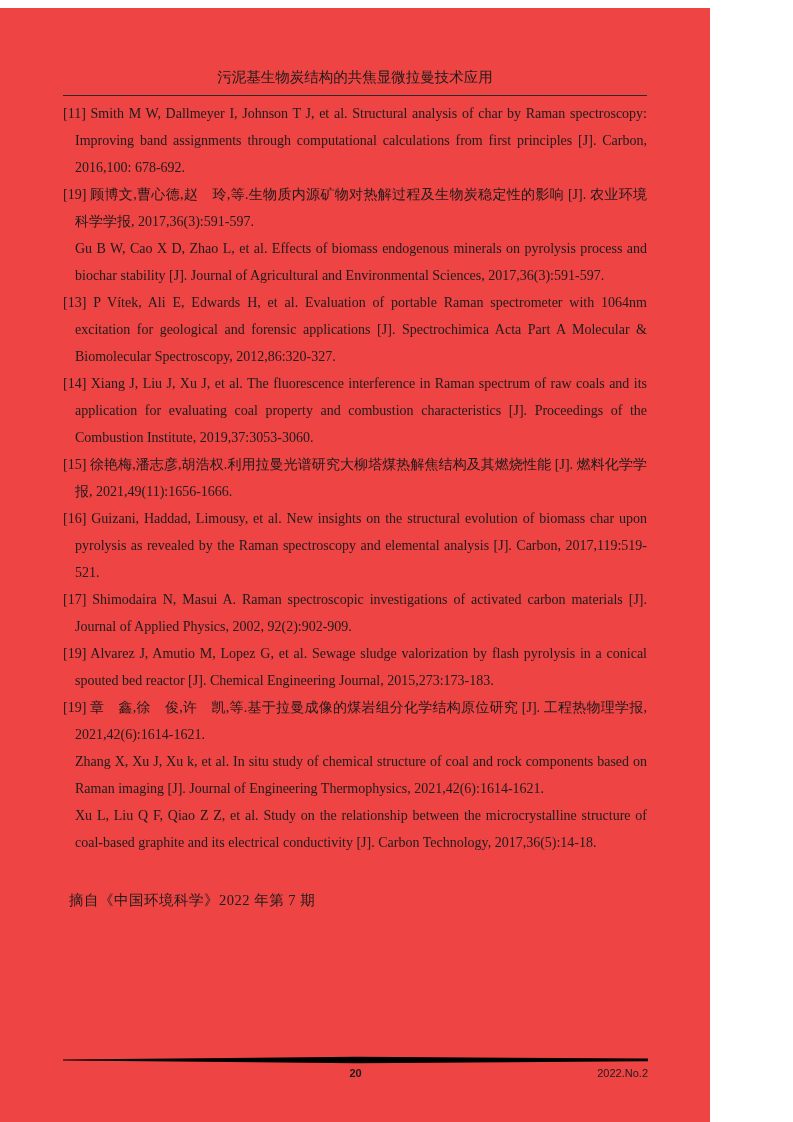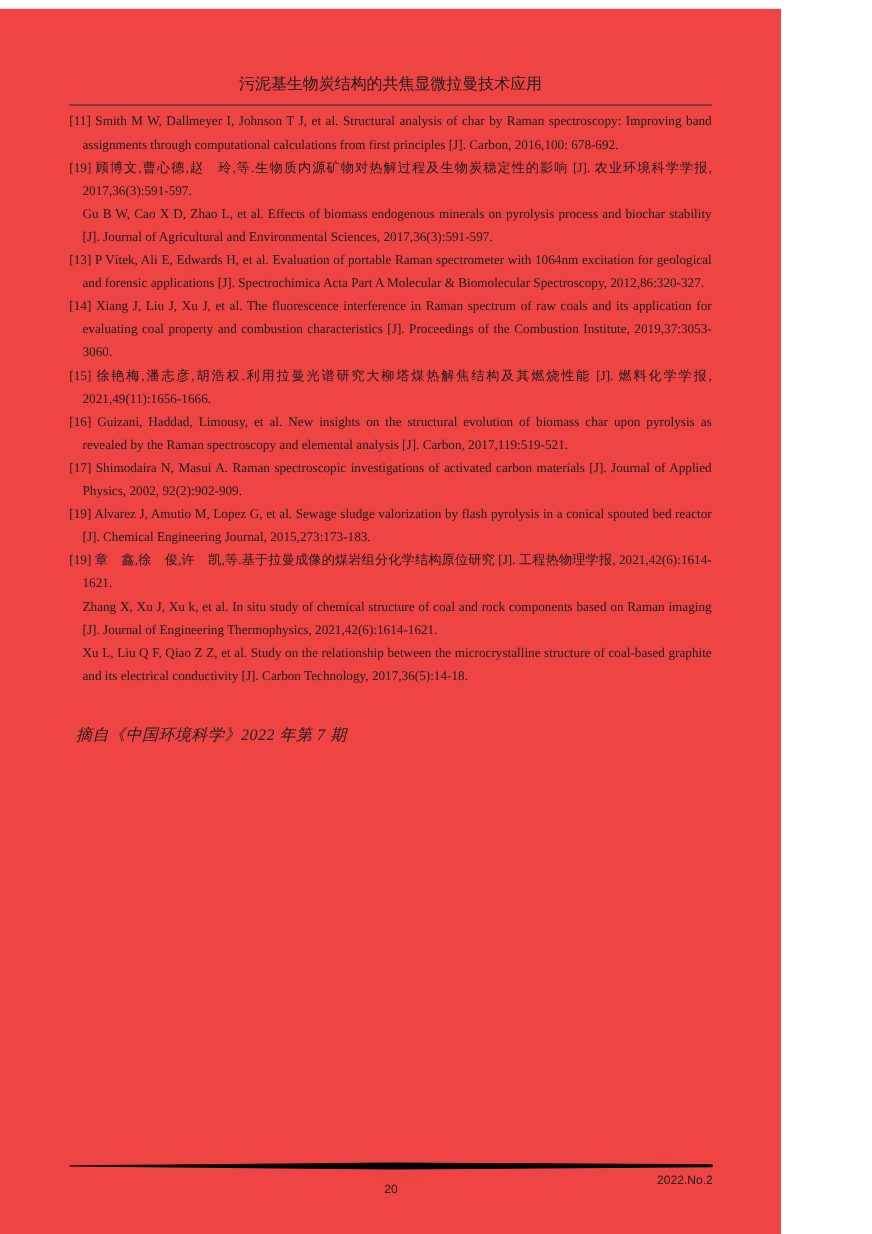--- a/index.html
+++ b/index.html
@@ -26,36 +26,35 @@
     line-height: 22px;
     color: #1c1c1c;
   }
   .header-rule {
     height: 1px;
     background: #2a2a2a;
     margin-top: 7px;
   }
   .refs {
     margin-top: 4px;
-    font-size: 12px;
-    line-height: 21px;
+    font-size: 14px;
+    line-height: 27px;
     text-align: justify;
   }
   .ref-par {
     padding-left: 12px;
   }
   .ref-par.first {
     text-indent: -12px;
   }
   .ref-label {
     white-space: nowrap;
   }
   .source-note {
     margin-top: 33px;
-    font-style: italic;
     font-size: 14.5px;
     line-height: 22px;
     padding-left: 6px;
     letter-spacing: 0.5px;
   }
   .footer {
     position: absolute;
     left: 63px;
     right: 62px;
     top: 1048px;
@@ -70,21 +69,22 @@
     height: 16px;
     margin-top: 2px;
     font-family: "Liberation Sans", "DejaVu Sans", sans-serif;
     font-size: 11px;
     color: #1c1c1c;
   }
   .page-num {
     position: absolute;
     left: 50%;
     transform: translateX(-50%);
-    top: 10px;
+    top: 1px;
+    font-weight: bold;
   }
   .issue {
     position: absolute;
     right: 0;
     top: 1px;
   }
 </style>
 </head>
 <body>
 

